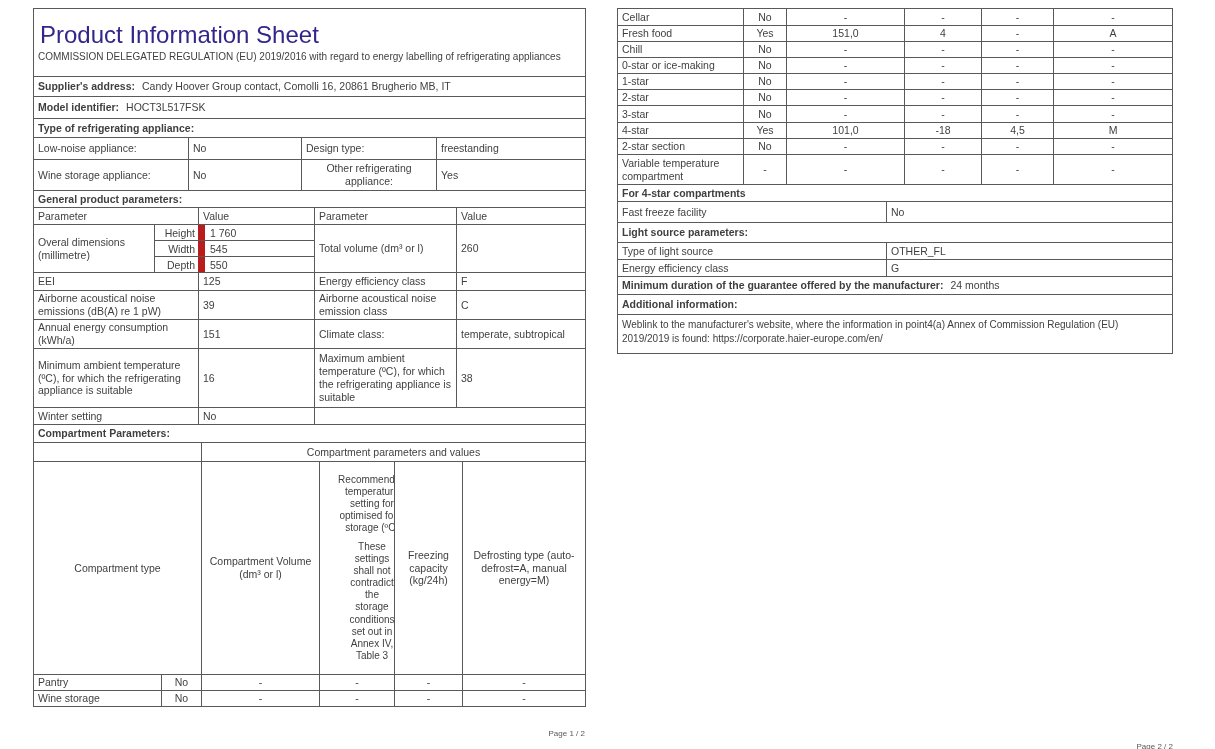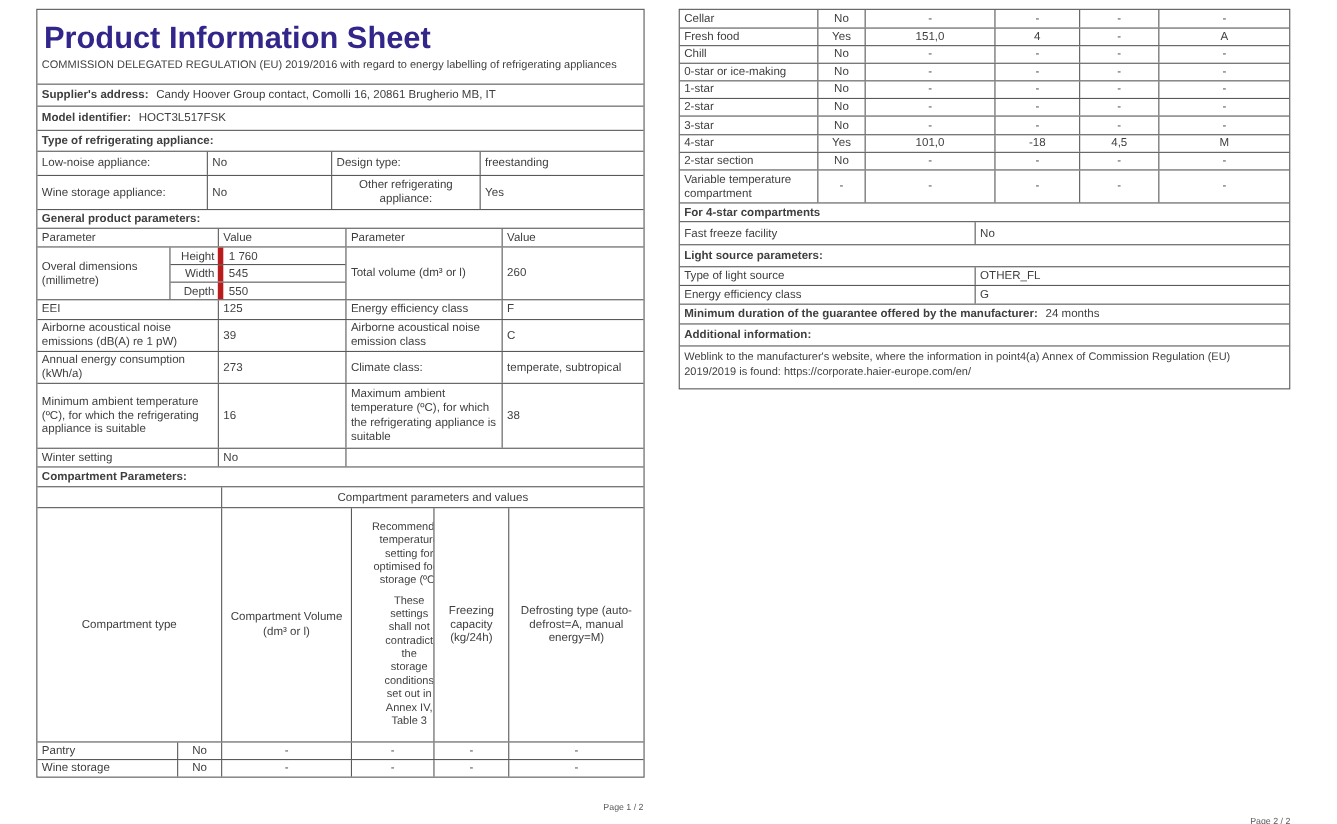--- a/index.html
+++ b/index.html
@@ -15,34 +15,34 @@
   .row { display:flex; border-top:1px solid #595959; box-sizing:border-box; align-items:stretch; }
   .row.rf { border-top:none; }
   .cell { display:flex; align-items:center; box-sizing:border-box; padding:1px 4px;
           border-left:1px solid #595959; overflow:hidden; line-height:1.22; }
   .cell:first-child { border-left:none; }
   .full { flex:1; }
   .b { font-weight:bold; }
   .val { margin-left:7px; }
   .ctr { justify-content:center; text-align:center; }
   .col { flex-direction:column; align-items:flex-start; justify-content:center; }
-  .title { font-size:28px; font-weight:bold; color:#32268B; line-height:1.1; margin:1px 0 3px 2px; }
+  .title { font-size:24px; font-weight:normal; color:#32268B; line-height:1.1; margin:1px 0 3px 2px; }
   .subtitle { font-size:10px; margin-left:0; line-height:1.25; }
   .jcell { display:block; text-align:justify; padding-top:2px; line-height:13px; }
   
   .tc0{width:154px;} .tc1{width:113px;} .tc2{width:135px;text-align:center;} .tc3{flex:1;}
   
   .gc0{width:164px;} .gc1{width:116px;} .gc2{width:142px;} .gc3{flex:1;}
   
   .dc0{width:120px;}
   .dimsub{display:flex; flex-direction:column; width:160px; border-left:1px solid #595959; box-sizing:border-box;}
   .dsrow{display:flex; flex:1; border-top:1px solid #595959; box-sizing:border-box;}
   .dsrow:first-child{border-top:none;}
   .dsk{width:43px; display:flex; align-items:center; justify-content:flex-end; padding-right:3px; box-sizing:border-box;}
-  .dsv{flex:1; border-left:5px solid #b91c1c; display:flex; align-items:center; padding-left:5px; box-sizing:border-box;}
+  .dsv{flex:1; border-left:7px solid #b91c1c; display:flex; align-items:center; padding-left:5px; box-sizing:border-box;}
   
   .cc01{width:167px;} .cc2{width:118px;} .cc3{width:75px;} .cc4{width:68px;} .cc5{flex:1;}
   .cc0{width:127px;} .cc1{width:40px;}
   .hcol{flex-direction:column; justify-content:center; gap:6px; font-size:10px; text-align:center;padding-left:34px;}
   
   .rc0{width:125px;} .rc1{width:43px;} .rc2{width:118px;} .rc3{width:77px;} .rc4{width:72px;} .rc5{flex:1;}
   .k2a{width:268px;} .k2b{flex:1;}
   .weblink{display:block; padding:3px 4px; font-size:10px; line-height:1.35;}
   .footer{position:absolute; font-size:8px; color:#595959; text-align:right;}
   #footer1{left:33px; top:729px; width:552px;}
@@ -133,21 +133,21 @@
 
   <div class="row" style="height:29px">
     <div class="cell gc0">Airborne acoustical noise emissions (dB(A) re 1 pW)</div>
     <div class="cell gc1">39</div>
     <div class="cell gc2">Airborne acoustical noise emission class</div>
     <div class="cell gc3">C</div>
   </div>
 
   <div class="row" style="height:29px">
     <div class="cell gc0">Annual energy consumption (kWh/a)</div>
-    <div class="cell gc1">273</div>
+    <div class="cell gc1">151</div>
     <div class="cell gc2">Climate class:</div>
     <div class="cell gc3">temperate, subtropical</div>
   </div>
 
   <div class="row" style="height:59px">
     <div class="cell gc0">Minimum ambient temperature (ºC), for which the refrigerating appliance is suitable</div>
     <div class="cell gc1">16</div>
     <div class="cell gc2">Maximum ambient temperature (ºC), for which the refrigerating appliance is suitable</div>
     <div class="cell gc3">38</div>
   </div>

